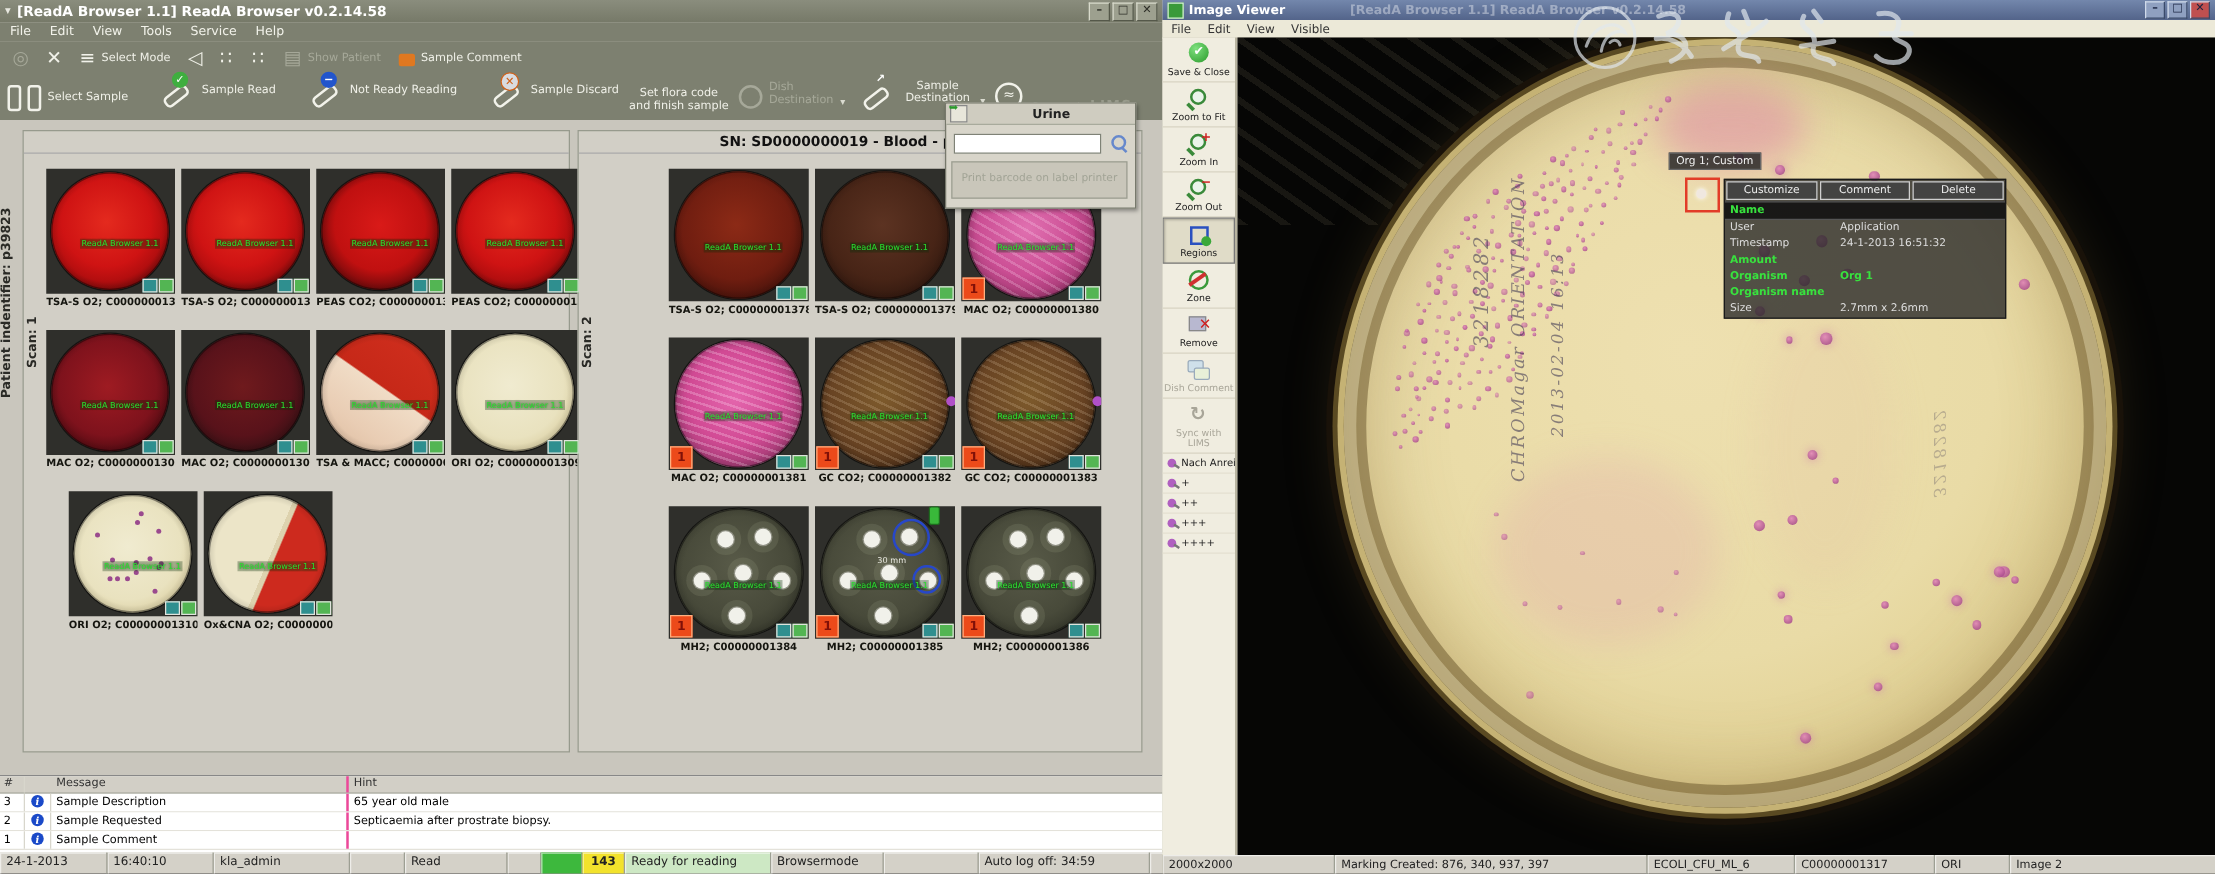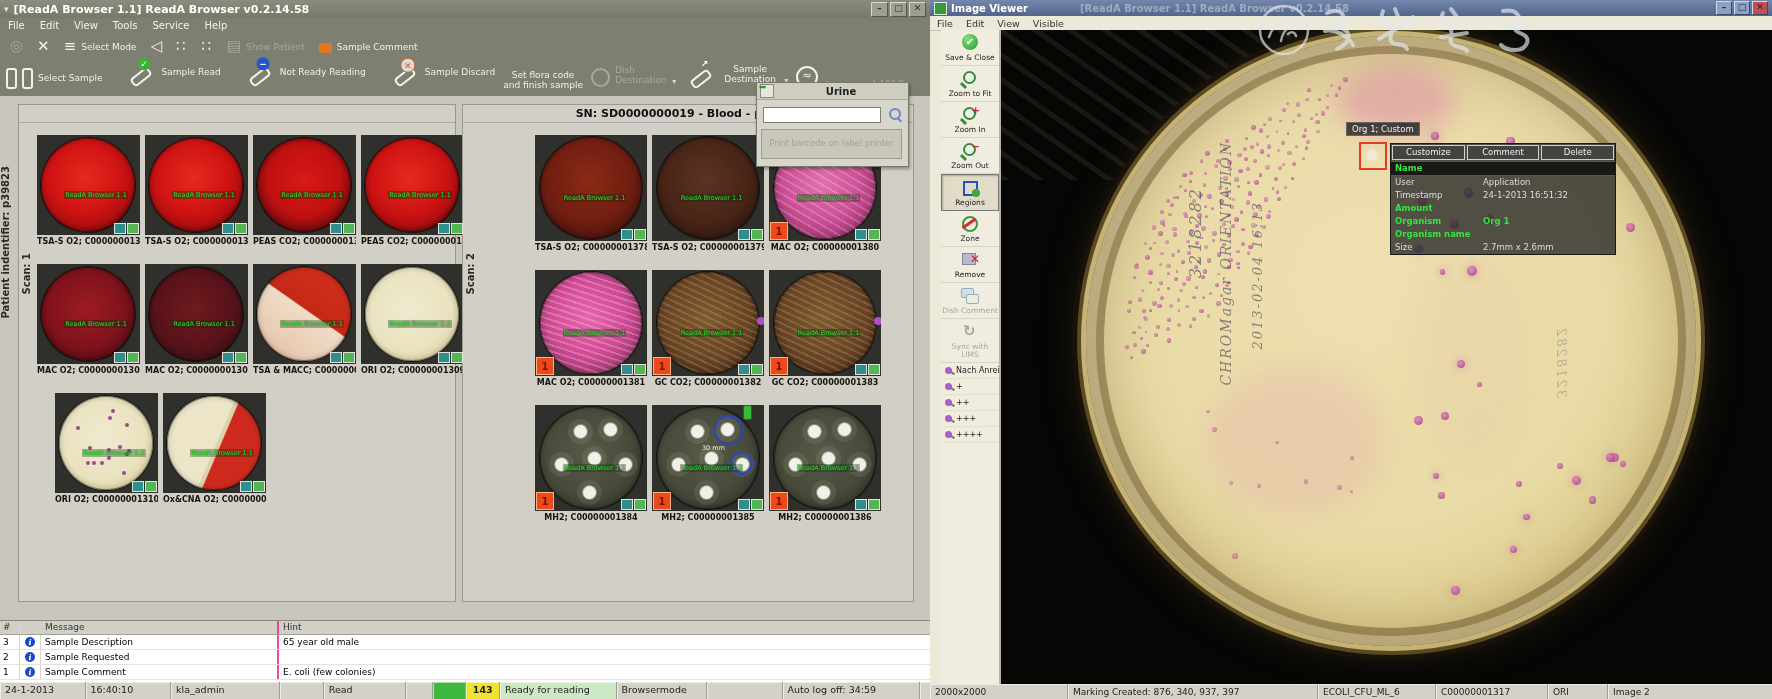--- a/index.html
+++ b/index.html
@@ -120,21 +120,21 @@
   .sb-ltgreen{background:#cde8c4;} .sb-flex{flex:1;border-right:none;}
   
   #rw{position:absolute;left:930px;top:0;width:842px;height:699px;background:#ece9d8;}
   #rw-title{height:16px;background:linear-gradient(#7387ac,#53648a);display:flex;align-items:center;padding:0 4px;gap:4px;position:relative;}
   #rw-title .ttl{color:#fff;font-size:10px;font-weight:bold;}
   #rw-title .bgttl{position:absolute;left:150px;color:rgba(255,255,255,.38);font-size:10px;font-weight:bold;white-space:nowrap;}
   .rwico{width:11px;height:11px;background:#3a9a3a;border:1px solid #d8f0d8;}
   #rw-title .winbtn{width:14px;height:12px;line-height:10px;background:#8fa0c0;border-color:#d0daea #3a4a6a #3a4a6a #d0daea;color:#1a2440;}
   #rw-menu{height:14px;background:#ece9d8;border-bottom:1px solid #c6c2ae;display:flex;align-items:center;gap:13px;padding:0 7px;}
   #rw-menu .menu-item{color:#333;font-size:9.5px;}
-  #rw-body{position:absolute;left:0;top:30px;right:0;bottom:15px;display:flex;margin-left:11px;}
+  #rw-body{position:absolute;left:0;top:30px;right:0;bottom:15px;display:flex;}
   #sidebar{width:58px;background:#f0ede0;border-right:2px solid #b8b4a0;overflow:hidden;}
   .sbtn{padding:4px 1px 3px 1px;border-bottom:1px solid #d8d4c2;text-align:center;}
   .sbtn .slabel{font-size:7.5px;color:#222;line-height:8px;margin-top:2px;}
   .sbtn.disabled .slabel{color:#a9a699;}
   .sbtn.sel{border:1px solid #777;background:#e0dcc8;box-shadow:inset 1px 1px 2px rgba(0,0,0,.25);}
   .sicon{width:20px;height:18px;margin:0 auto;position:relative;}
   .i-save-close:before{content:"✔";position:absolute;left:2px;top:0px;width:16px;height:16px;border-radius:50%;
         background:radial-gradient(circle at 35% 30%,#7fe07f,#2a9a2a);color:#fff;font-size:10px;line-height:16px;}
   .mag:before{content:"";position:absolute;left:3px;top:1px;width:9px;height:9px;border:2px solid #3a8a3a;border-radius:50%;background:#eaf4ea;}
   .mag:after{content:"";position:absolute;left:0px;bottom:1px;width:7px;height:3px;background:#3a8a3a;transform:rotate(45deg);}
@@ -579,26 +579,26 @@
         <div class="mrow">
           <span class="mc-num">3</span>
           <span class="mc-ico"><span class="info-i">i</span></span>
           <span class="mc-msg">Sample Description</span>
           <span class="mc-hint">65 year old male</span>
         </div>
         <div class="mrow">
           <span class="mc-num">2</span>
           <span class="mc-ico"><span class="info-i">i</span></span>
           <span class="mc-msg">Sample Requested</span>
+          <span class="mc-hint">Septicaemia after prostrate biopsy.</span>
         </div>
         <div class="mrow">
           <span class="mc-num">1</span>
           <span class="mc-ico"><span class="info-i">i</span></span>
           <span class="mc-msg">Sample Comment</span>
-          <span class="mc-hint">E. coli (few colonies)</span>
         </div>
       </div>
     <div id="lw-status">
         <span class="sb-cell " style="width: 100px;">24-1-2013</span>
         <span class="sb-cell " style="width: 100px;">16:40:10</span>
         <span class="sb-cell " style="width: 128px;">kla_admin</span>
         <span class="sb-cell " style="width: 50px;"></span>
         <span class="sb-cell " style="width: 96px;">Read</span>
         <span class="sb-cell " style="width: 30px;"></span>
         <span class="sb-cell sb-green" style="width: 38px;"></span>

